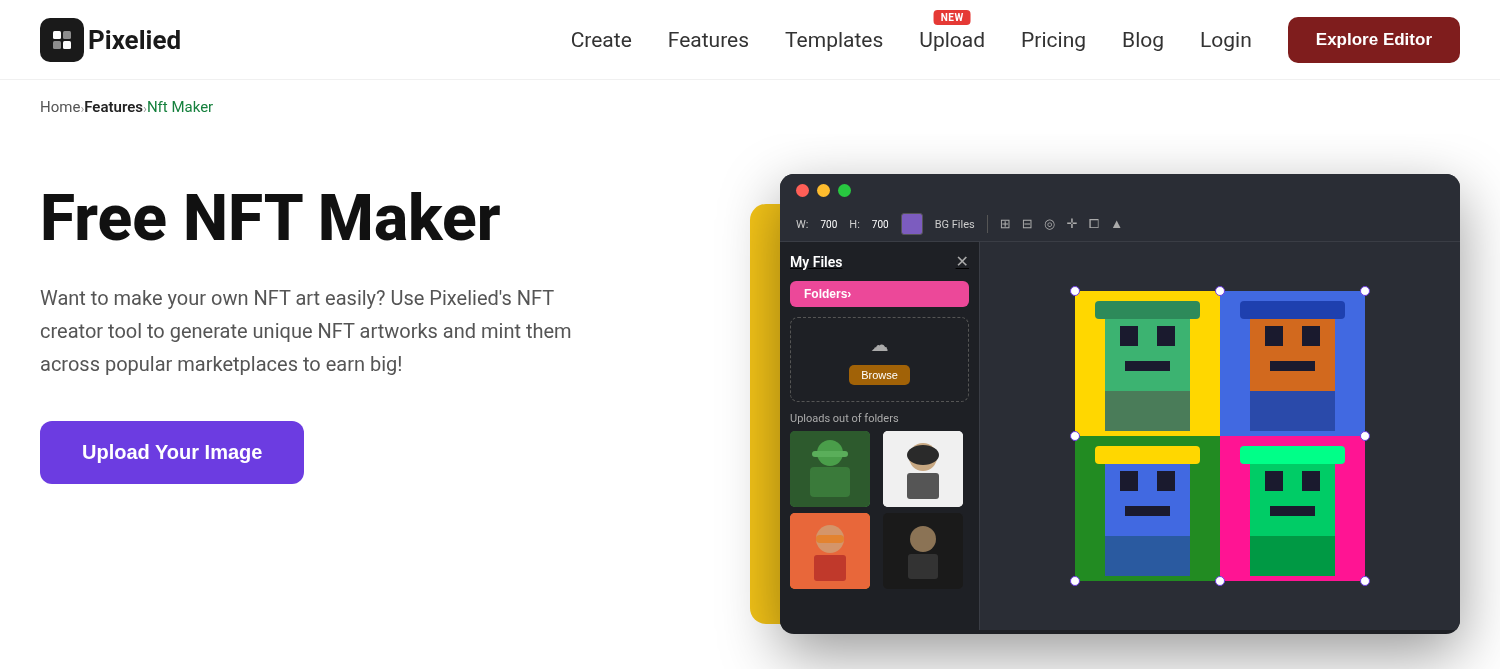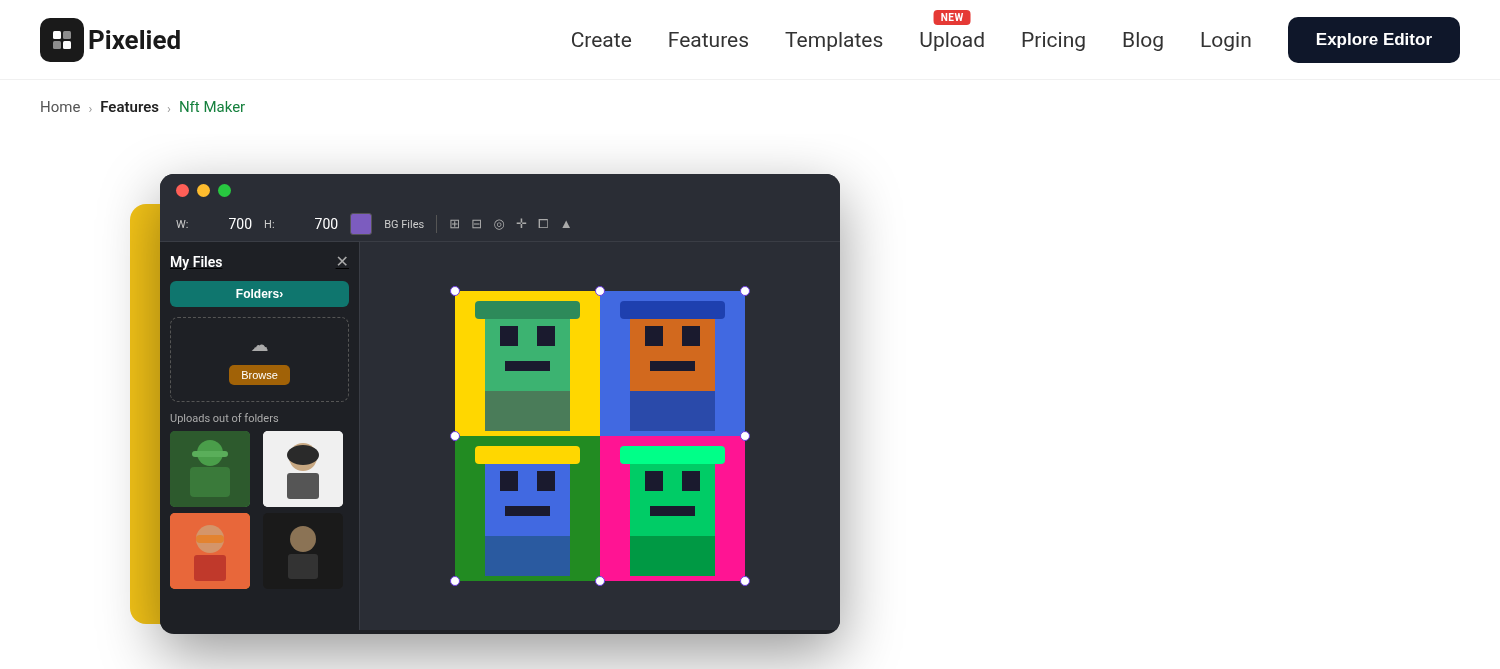--- a/index.html
+++ b/index.html
@@ -60,36 +60,36 @@
       transform: translateX(-50%);
       background: #e53935;
       color: #fff;
       font-size: 10px;
       font-weight: 700;
       padding: 2px 7px;
       border-radius: 4px;
       letter-spacing: 0.5px;
     }
     .explore-btn {
-      background: #0f172a;
+      background: #7f1d1d;
       color: #fff;
       border: none;
       padding: 13px 28px;
       border-radius: 10px;
       font-size: 17px;
       font-weight: 700;
       cursor: pointer;
       white-space: nowrap;
     }
 
     
     .breadcrumb {
       display: flex;
       align-items: flex-end;
-      gap: 8px;
+      gap: 0;
       padding: 18px 40px;
       font-size: 15px;
       color: #555;
     }
     .breadcrumb .home { color: #555; text-decoration: none; }
     .breadcrumb .sep { color: #999; font-size: 13px; }
     .breadcrumb .features { font-weight: 600; color: #222; }
     .breadcrumb .current { color: #15803d; }
 
     
@@ -183,21 +183,21 @@
       display: flex;
       align-items: center;
       padding: 6px 16px;
       background: #2a2d35;
       border-bottom: 1px solid #3a3d45;
       gap: 12px;
       font-size: 11px;
       color: #aaa;
     }
     .toolbar-label { color: #ccc; font-size: 11px; }
-    .toolbar-val { color: #fff; font-size: 14px; margin-left: 28px; }
+    .toolbar-val { color: #fff; font-size: 10px; }
     .color-swatch {
       width: 22px;
       height: 22px;
       background: #7c5cbf;
       border-radius: 3px;
       border: 1px solid #555;
     }
     .toolbar-sep { width: 1px; height: 18px; background: #555; }
 
     .editor-body {
@@ -224,32 +224,32 @@
       color: #fff;
       font-size: 14px;
       font-weight: 600;
     }
     .files-close {
       color: #aaa;
       font-size: 16px;
       cursor: pointer;
     }
     .folders-btn {
-      background: #0f766e;
+      background: #ec4899;
       color: #fff;
       border: none;
       padding: 6px 14px;
       border-radius: 6px;
       font-size: 12px;
       font-weight: 600;
       width: 100%;
       text-align: left;
       cursor: pointer;
       display: flex;
-      justify-content: center;
+      justify-content: flex-start;
       align-items: center;
       margin-bottom: 10px;
     }
     .upload-area {
       border: 1.5px dashed #555;
       border-radius: 8px;
       padding: 16px 10px;
       text-align: center;
       color: #aaa;
       font-size: 11px;
@@ -394,20 +394,25 @@
 
 <div class="breadcrumb">
   <a href="#" class="home">Home</a>
   <span class="sep">›</span>
   <span class="features">Features</span>
   <span class="sep">›</span>
   <span class="current">Nft Maker</span>
 </div>
 
 <section class="hero">
+  <div class="hero-left">
+    <h1 class="hero-title">Free NFT Maker</h1>
+    <p class="hero-description">Want to make your own NFT art easily? Use Pixelied's NFT creator tool to generate unique NFT artworks and mint them across popular marketplaces to earn big!</p>
+    <button class="upload-btn">Upload Your Image</button>
+  </div>
 
   <div class="hero-right">
     <div class="yellow-card"></div>
 
     <div class="editor-window">
 
       <div class="editor-titlebar">
         <div class="dot dot-red"></div>
         <div class="dot dot-yellow"></div>
         <div class="dot dot-green"></div>

